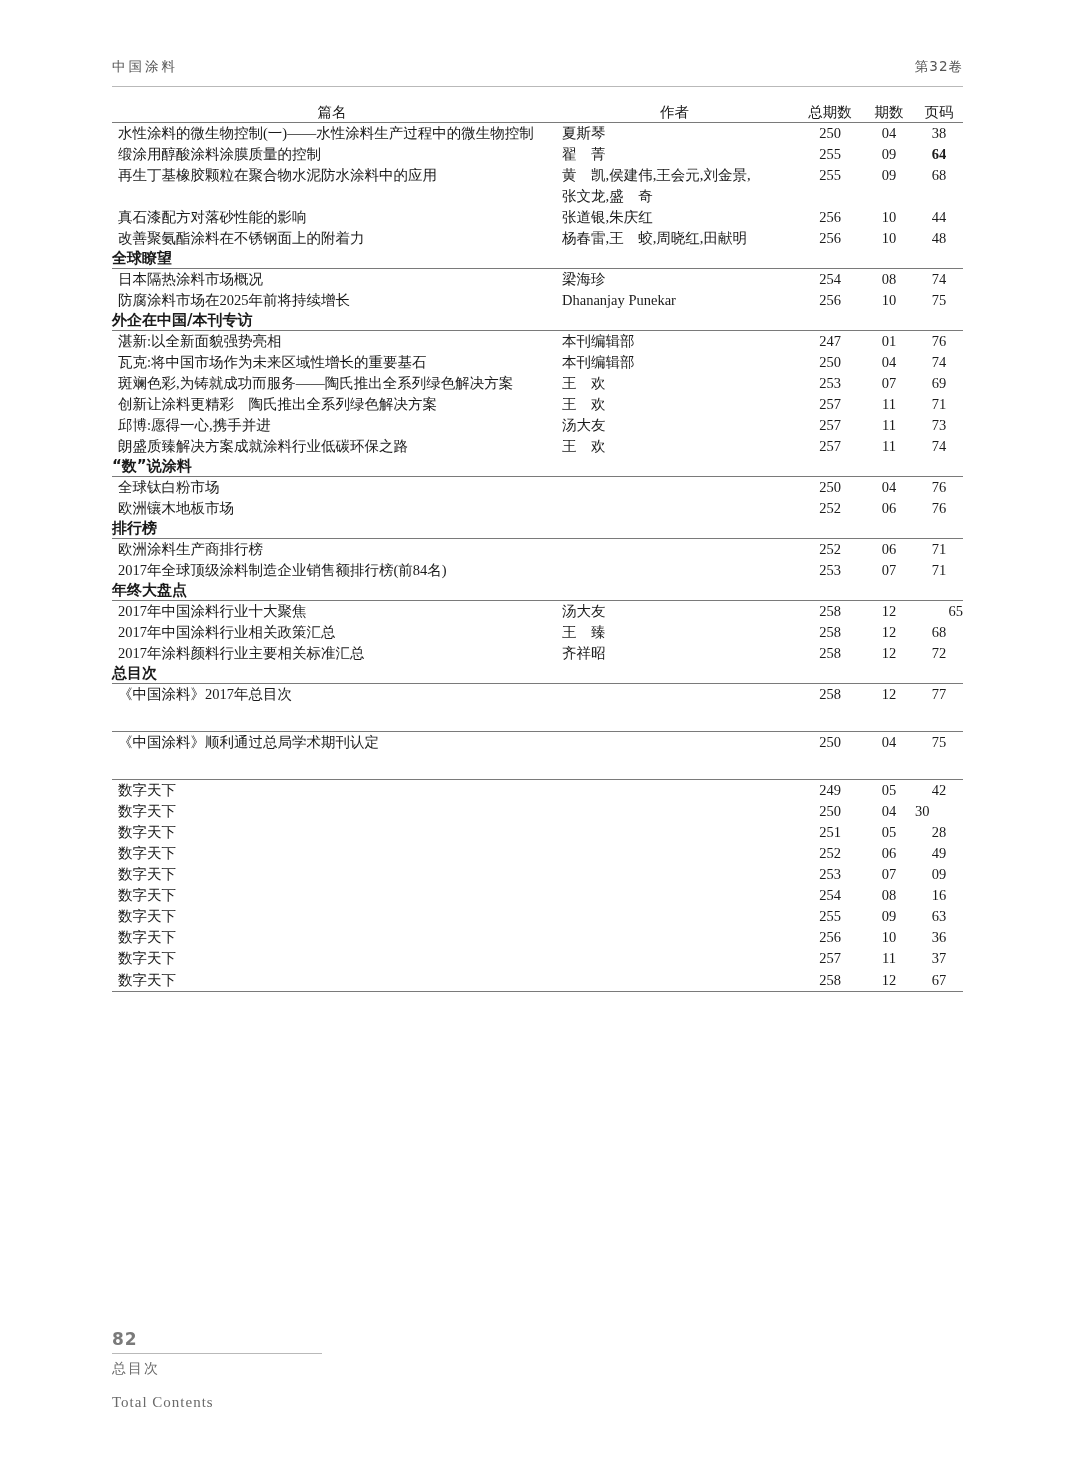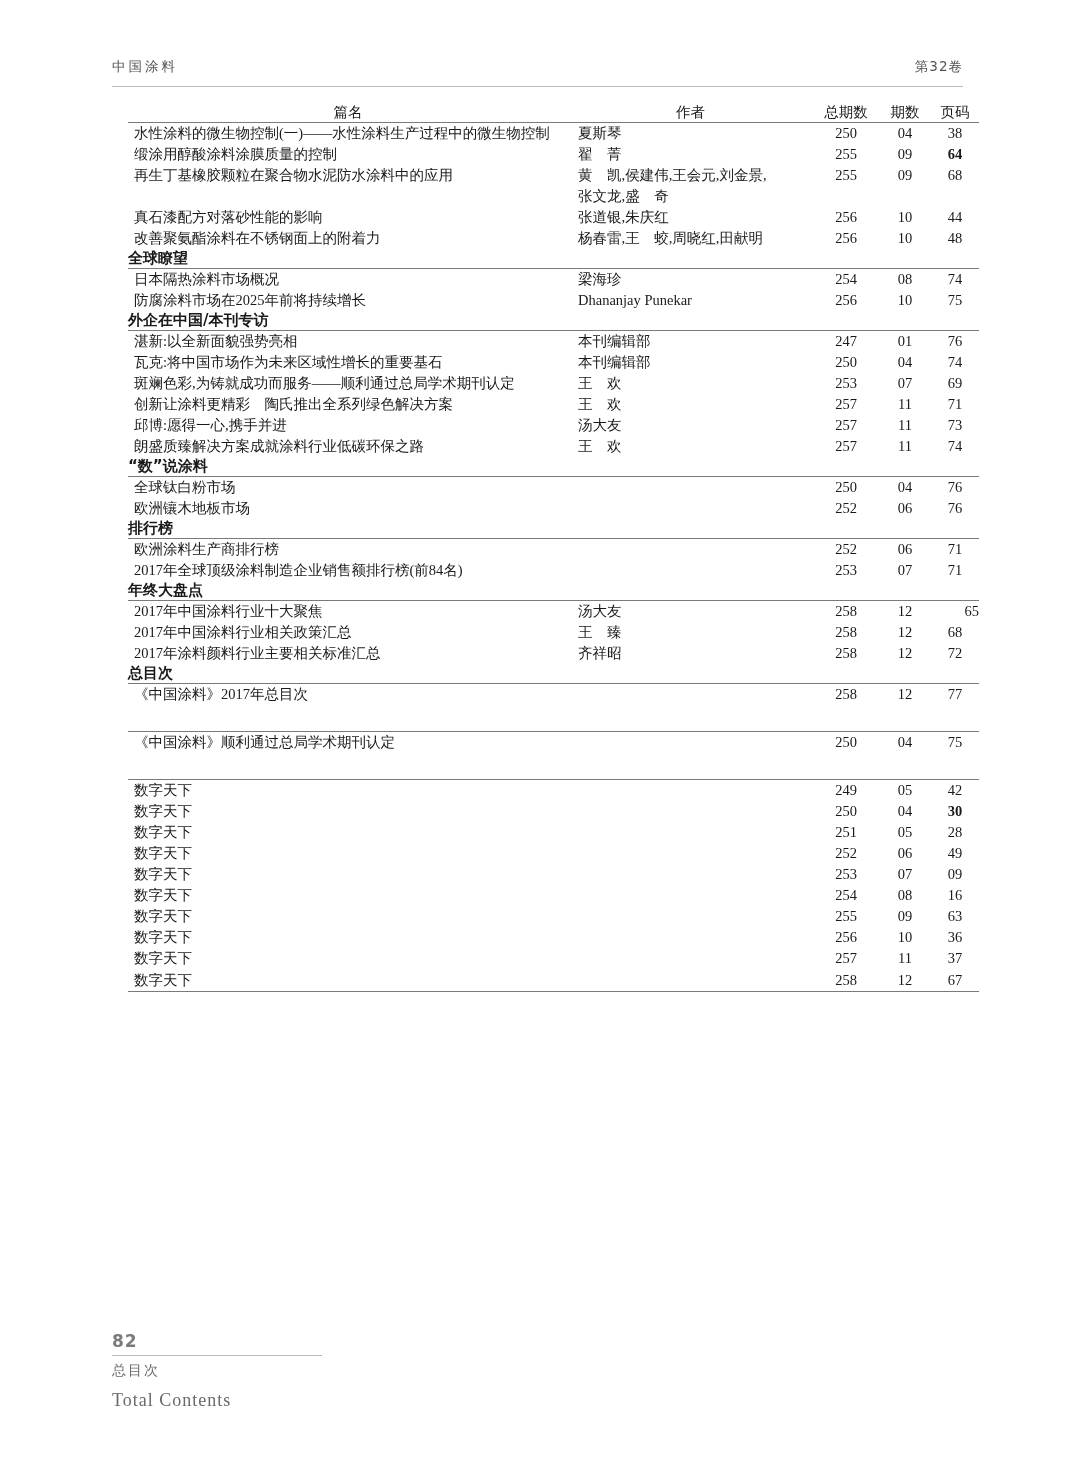--- a/index.html
+++ b/index.html
@@ -51,21 +51,21 @@
     left: 112px;
     right: 112px;
     height: 1px;
     background: #b9b9b9;
   }
 
   
   .content {
     position: absolute;
     top: 103px;
-    left: 128px;
+    left: 112px;
     width: 851px;
   }
   table.toc {
     width: 100%;
     border-collapse: collapse;
     font-size: 14.5px;
   }
   table.toc td, table.toc th {
     padding: 0;
     vertical-align: top;
@@ -139,24 +139,24 @@
     width: 210px;
   }
   .footer .fcn {
     font-family: "DejaVu Sans", "Liberation Sans", sans-serif;
     font-size: 14px;
     color: #6a6a6a;
     letter-spacing: 2px;
   }
   .footer .fen {
     font-family: "Liberation Serif", serif;
-    font-size: 18px;
+    font-size: 15px;
     color: #6a6a6a;
     letter-spacing: 1px;
-    margin-top: 10px;
+    margin-top: 16px;
   }
 </style>
 </head>
 <body>
 
 <div class="page">
 
   <div class="pg-header">
     <span class="left">中国涂料</span>
     <span class="right">第32卷</span>
@@ -259,21 +259,21 @@
             <td class="c-num col-page" style="text-align: center;">76</td>
           </tr>
           <tr class="entry">
             <td class="c-title">瓦克:将中国市场作为未来区域性增长的重要基石</td>
             <td class="c-author">本刊编辑部</td>
             <td class="c-num col-total" style="text-align: center;">250</td>
             <td class="c-num col-issue" style="text-align: center;">04</td>
             <td class="c-num col-page" style="text-align: center;">74</td>
           </tr>
           <tr class="entry">
-            <td class="c-title">斑斓色彩,为铸就成功而服务——顺利通过总局学术期刊认定</td>
+            <td class="c-title">斑斓色彩,为铸就成功而服务——陶氏推出全系列绿色解决方案</td>
             <td class="c-author">王　欢</td>
             <td class="c-num col-total" style="text-align: center;">253</td>
             <td class="c-num col-issue" style="text-align: center;">07</td>
             <td class="c-num col-page" style="text-align: center;">69</td>
           </tr>
           <tr class="entry">
             <td class="c-title">创新让涂料更精彩　陶氏推出全系列绿色解决方案</td>
             <td class="c-author">王　欢</td>
             <td class="c-num col-total" style="text-align: center;">257</td>
             <td class="c-num col-issue" style="text-align: center;">11</td>
@@ -409,21 +409,21 @@
             <td class="c-author"></td>
             <td class="c-num col-total" style="text-align: center;">249</td>
             <td class="c-num col-issue" style="text-align: center;">05</td>
             <td class="c-num col-page" style="text-align: center;">42</td>
           </tr>
           <tr class="entry">
             <td class="c-title">数字天下</td>
             <td class="c-author"></td>
             <td class="c-num col-total" style="text-align: center;">250</td>
             <td class="c-num col-issue" style="text-align: center;">04</td>
-            <td class="c-num col-page" style="text-align: center; font-weight: bold;">30</td>
+            <td class="c-num col-page" style="text-align: left;">30</td>
           </tr>
           <tr class="entry">
             <td class="c-title">数字天下</td>
             <td class="c-author"></td>
             <td class="c-num col-total" style="text-align: center;">251</td>
             <td class="c-num col-issue" style="text-align: center;">05</td>
             <td class="c-num col-page" style="text-align: center;">28</td>
           </tr>
           <tr class="entry">
             <td class="c-title">数字天下</td>

